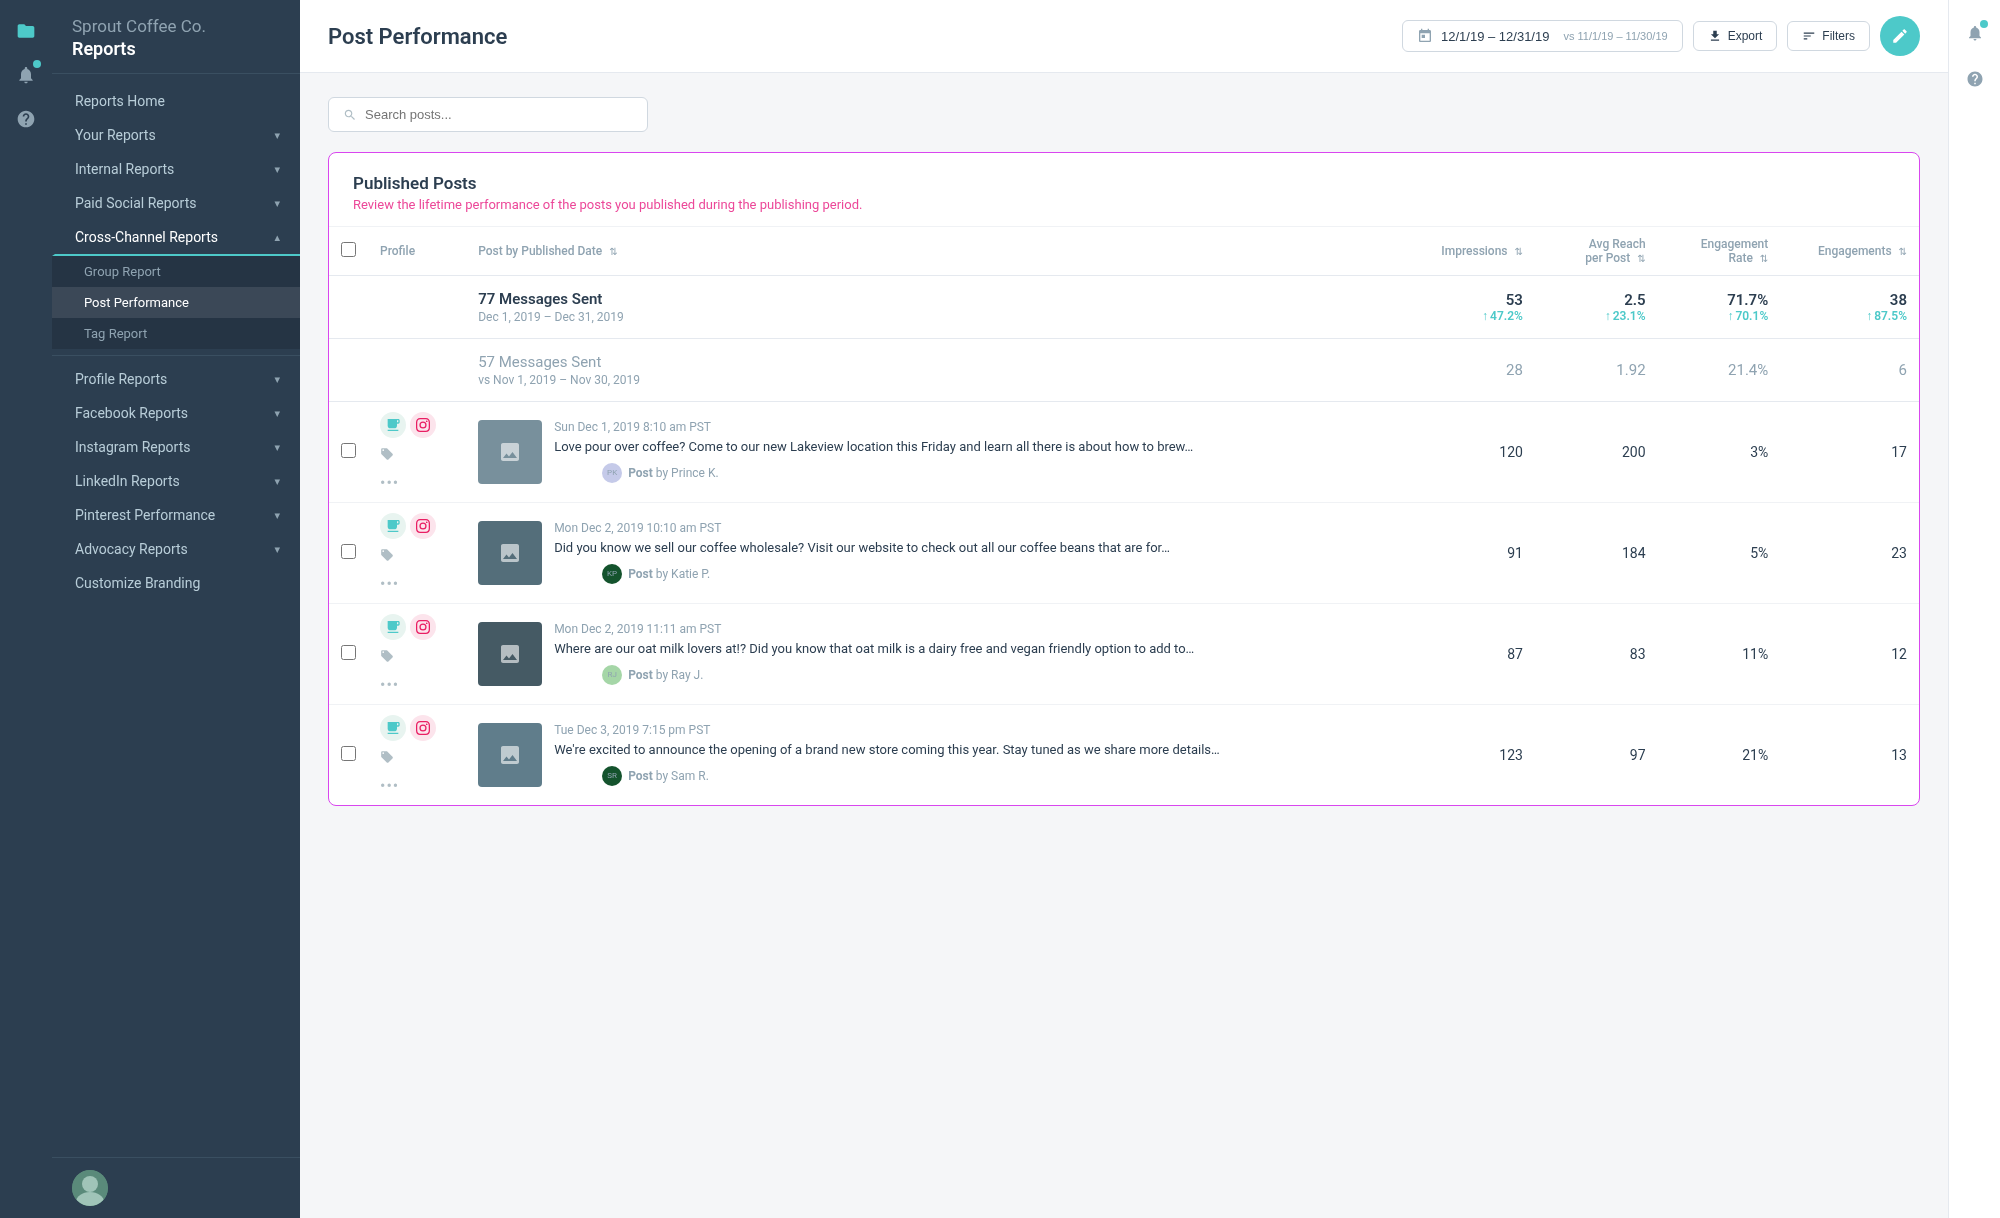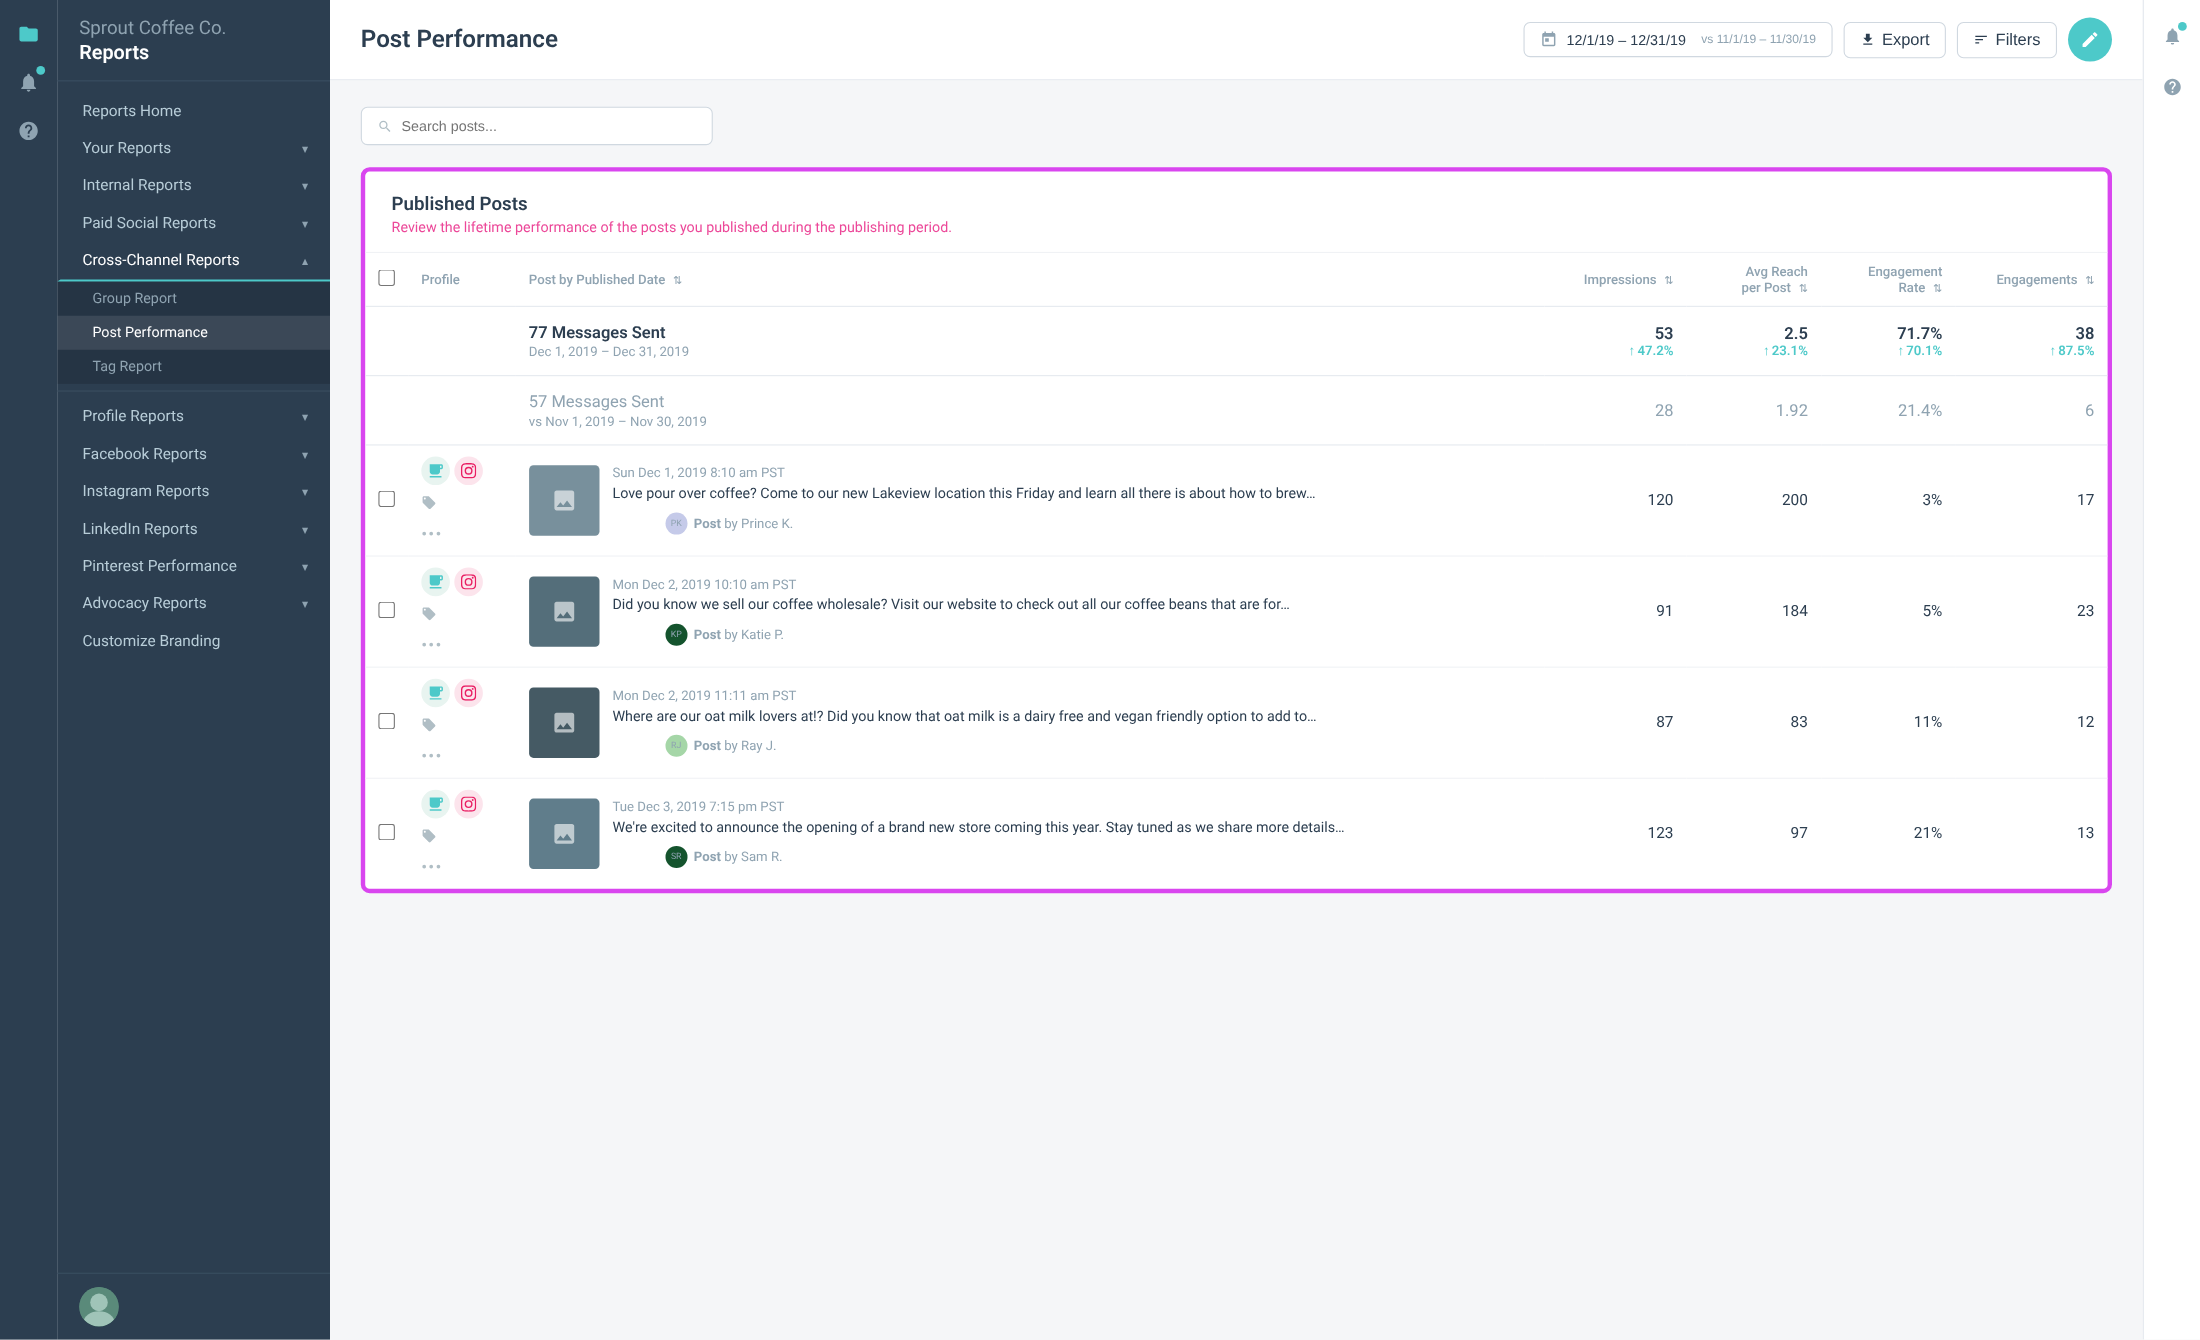--- a/index.html
+++ b/index.html
@@ -98,21 +98,21 @@
       display: flex; align-items: center; gap: 8px;
       border: 1.5px solid #d0d8e0; border-radius: 6px;
       padding: 7px 14px; background: #fff; cursor: pointer;
       font-size: 13px; color: #2c3e50;
     }
     .date-range-btn .vs { font-size: 11px; color: #8fa3b1; margin-left: 6px; }
     .action-btn {
       display: flex; align-items: center; gap: 6px;
       border: 1.5px solid #d0d8e0; border-radius: 6px;
       padding: 7px 14px; background: #fff; cursor: pointer;
-      font-size: 15px; color: #2c3e50; font-weight: 500;
+      font-size: 12px; color: #2c3e50; font-weight: 500;
     }
 
     .compose-btn {
       width: 40px; height: 40px; border-radius: 50%; background: #4dc9c9;
       display: flex; align-items: center; justify-content: center;
       color: #fff; font-size: 18px; cursor: pointer; border: none;
     }
 
     
     .content {
@@ -125,21 +125,21 @@
     .search-bar {
       display: flex; align-items: center; gap: 8px;
       border: 1.5px solid #d0d8e0; border-radius: 6px;
       padding: 9px 14px; background: #fff; width: 320px;
     }
     .search-bar input {
       border: none; outline: none; font-size: 13px; color: #4a5568; flex: 1; background: transparent;
     }
 
     .card {
-      background: #fff; border-radius: 8px; border: 4px solid #d946ef;
+      background: #fff; border-radius: 8px; border: 1px solid #d946ef;
       overflow: hidden;
     }
     .card-header { padding: 20px 24px 14px; border-bottom: 1px solid #f0f2f5; }
     .card-header h2 { font-size: 17px; font-weight: 600; color: #2c3e50; margin-bottom: 4px; }
     .card-header p { font-size: 13px; color: #ec4899; }
 
     
     .post-table { width: 100%; border-collapse: collapse; }
     .post-table th {
       padding: 10px 12px; font-size: 12px; color: #8fa3b1; font-weight: 500;

